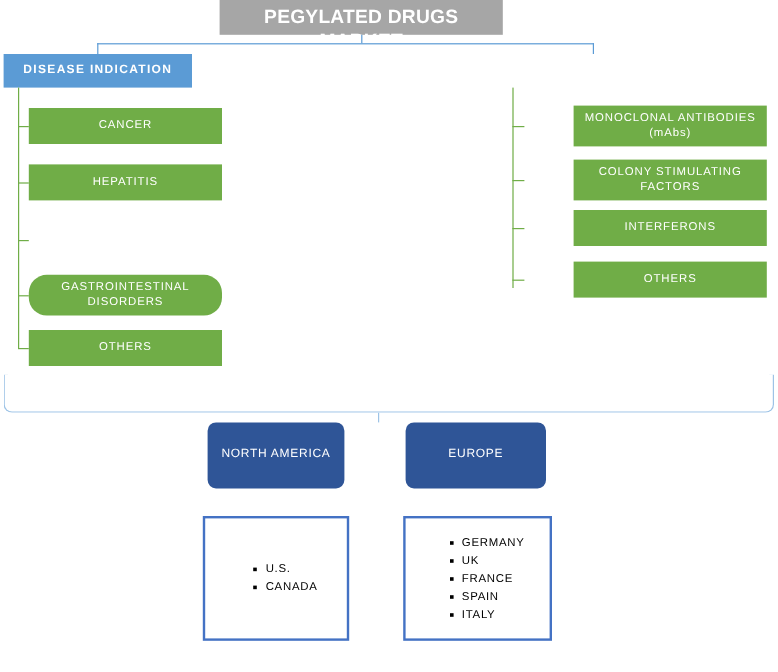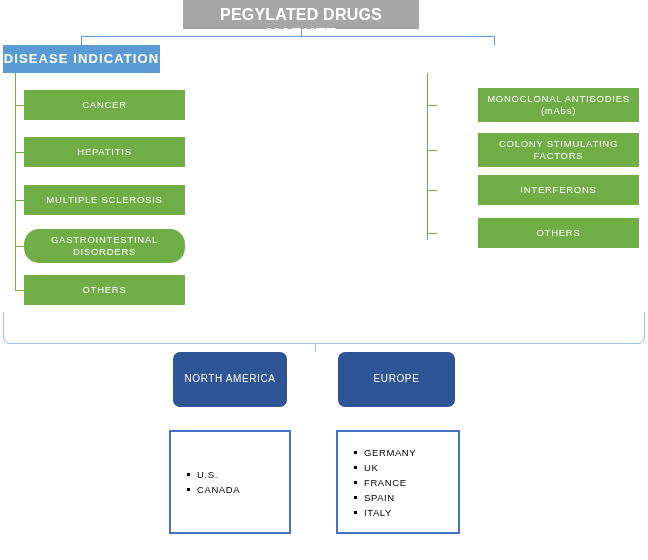--- a/index.html
+++ b/index.html
@@ -39,21 +39,21 @@
     font-size: 16px;
     font-weight: bold;
     letter-spacing: 0.2px;
     padding: 0 4px;
   }
 
   
   .cat-header {
     background: #5b9bd5;
     color: #ffffff;
-    font-size: 13px;
+    font-size: 10px;
     font-weight: bold;
     letter-spacing: 1.1px;
     height: 28px;
   }
   .cat-header.left  { left: 3px;   top: 45px; width: 157px; }
   .cat-header.right { left: 414px; top: 45px; width: 161px; }
 
   
   .leaf {
     background: #70ad47;
@@ -81,20 +81,21 @@
 
   
   .country-panel {
     position: absolute;
     box-sizing: border-box;
     background: #ffffff;
     border: 2px solid #4472c4;
     display: flex;
     align-items: center;
     height: 104px;
+    justify-content: center;
   }
   .country-panel.na { left: 169px; top: 430px; width: 122px; }
   .country-panel.eu { left: 336px; top: 430px; width: 124px; }
   .country-panel ul {
     margin: 0;
     padding-left: 26px;
     list-style: none;
   }
   .country-panel li {
     position: relative;
@@ -148,21 +149,20 @@
   <div class="conn h green" style="left:15px; top:105px; width:9px;"></div>
   <div class="conn h green" style="left:15px; top:152px; width:9px;"></div>
   <div class="conn h green" style="left:15px; top:200px; width:9px;"></div>
   <div class="conn h green" style="left:15px; top:246px; width:9px;"></div>
   <div class="conn h green" style="left:15px; top:290px; width:9px;"></div>
 
   <div class="box leaf left" style="top:137px;">HEPATITIS</div>
 
   <div class="box leaf left" style="top:90px;">CANCER</div>
 
-  <div class="box leaf left" style="top:185px;">MULTIPLE SCLEROSIS</div>
 
   <div class="box leaf left tall" style="top:229px;border-radius:15px;">GASTROINTESTINAL DISORDERS</div>
 
   <div class="box leaf left" style="top:275px;">OTHERS</div>
 
 
   <div class="conn v green" style="left:427px; top:73px; height:167px;"></div>
   <div class="conn h green" style="left:427px; top:105px; width:10px;"></div>
   <div class="conn h green" style="left:427px; top:150px; width:10px;"></div>
   <div class="conn h green" style="left:427px; top:190px; width:10px;"></div>

